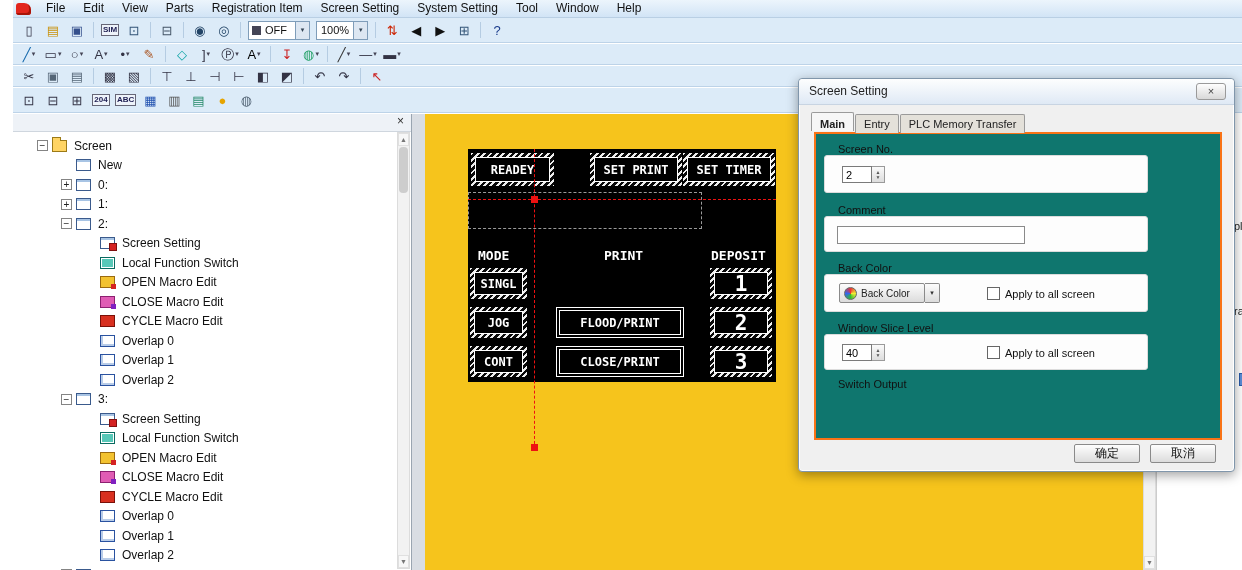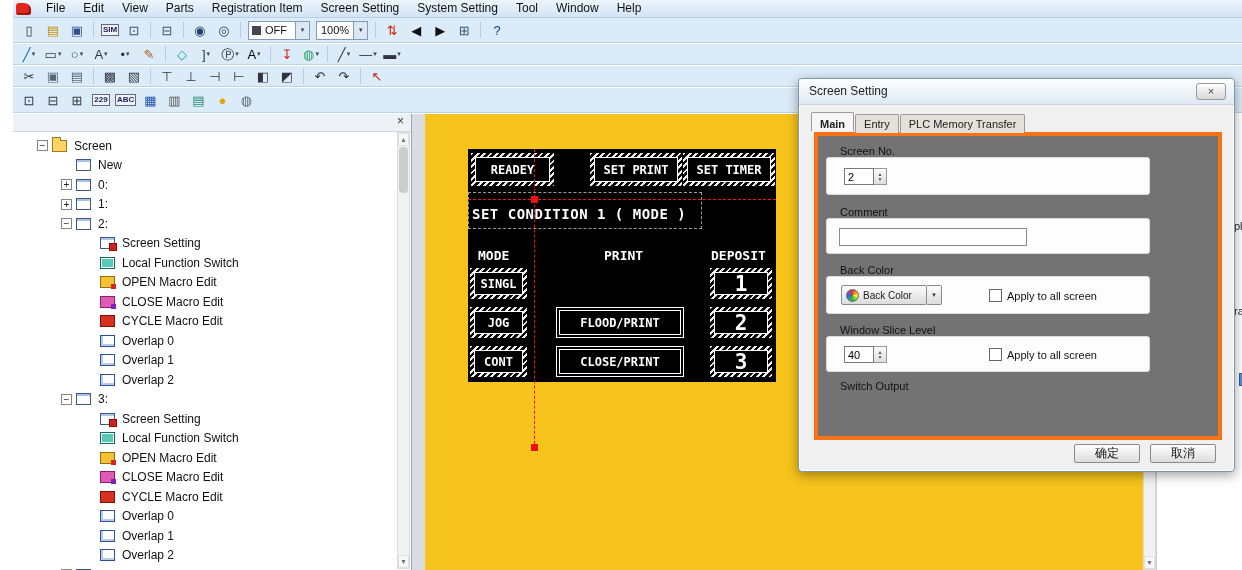--- a/index.html
+++ b/index.html
@@ -123,22 +123,22 @@
              background:linear-gradient(#fdfefe,#dfe9f5);border-bottom:1px solid #c8d4e2;
              border-radius:4px 4px 0 0;box-sizing:border-box;}
   .dlg-title-text{position:absolute;left:10px;top:5px;font-size:12px;color:#222;}
   .dlg-close{position:absolute;right:8px;top:4px;width:30px;height:17px;
              background:linear-gradient(#fefefe,#d8d8d8);border:1px solid #9a9a9a;border-radius:3px;
              text-align:center;line-height:15px;font-size:11px;color:#444;box-sizing:border-box;}
   .dlg-tabs{position:absolute;left:12px;top:35px;height:19px;display:flex;z-index:2;}
   .tab{padding:3px 8px 1px;font-size:11px;border:1px solid #9a9a9a;border-bottom:none;
        background:#e4e1da;margin-right:1px;border-radius:2px 2px 0 0;color:#222;white-space:nowrap;}
   .tab.active{background:#f6f6f6;font-weight:bold;position:relative;top:-2px;padding-top:5px;}
-  .dlg-body{position:absolute;left:15px;top:53px;width:408px;height:308px;background:#737373;
-            border:4px solid #f97316;box-sizing:border-box;z-index:1;}
+  .dlg-body{position:absolute;left:15px;top:53px;width:408px;height:308px;background:#0f766e;
+            border:2px solid #f97316;box-sizing:border-box;z-index:1;}
   .fld-label{position:absolute;left:22px;font-size:11px;color:#111;}
   .gbox{position:absolute;left:8px;width:324px;background:#fdfdfd;border:1px solid #dcdcdc;border-radius:3px;box-sizing:border-box;}
   .spin{position:absolute;display:flex;}
   .spin-edit{width:30px;height:17px;border:1px solid #7a7a7a;font:11px "Liberation Sans",sans-serif;
              padding:0 3px;box-sizing:border-box;background:#fff;}
   .spin-ud{width:13px;height:17px;border:1px solid #9a9a9a;border-left:none;background:linear-gradient(#fafafa,#ddd);
            display:flex;flex-direction:column;align-items:center;justify-content:center;box-sizing:border-box;}
   .spin-ud i{font-style:normal;font-size:5px;line-height:5px;color:#555;}
   .txt-input{position:absolute;left:12px;top:9px;width:188px;height:18px;border:1px solid #8a8a8a;
              background:#fff;font:11px "Liberation Sans",sans-serif;padding:0 3px;box-sizing:border-box;}
@@ -354,21 +354,21 @@
       <span class="tb-btn">
         <span class="gl">⊡</span>
       </span>
       <span class="tb-btn">
         <span class="gl">⊟</span>
       </span>
       <span class="tb-btn">
         <span class="gl">⊞</span>
       </span>
       <span class="tb-btn tb-txt">
-        <span class="gl">229</span>
+        <span class="gl">204</span>
       </span>
       <span class="tb-btn tb-txt">
         <span class="gl">ABC</span>
       </span>
       <span class="tb-btn">
         <span class="gl" style="color: rgb(35, 83, 176);">▦</span>
       </span>
       <span class="tb-btn">
         <span class="gl" style="color: rgb(85, 85, 85);">▥</span>
       </span>
@@ -510,21 +510,20 @@
         <div class="sbtn" style="top:0">▲</div>
         <div class="sthumb" style="top:14px;height:46px"></div>
         <div class="sbtn" style="bottom:0">▼</div>
       </div>
     </div>
 
     <div id="splitter"></div>
 
     <div id="canvas" style="background: rgb(246, 196, 28);">
       <div id="hmi">
-        <div class="cond">SET CONDITION 1 ( MODE )</div>
       <div class="hatch tbt tbt0">
             <div class="hbtn-inner">READEY</div>
           </div>
           <div class="hatch tbt tbt1">
             <div class="hbtn-inner">SET PRINT</div>
           </div>
           <div class="hatch tbt tbt2">
             <div class="hbtn-inner">SET TIMER</div>
           </div>
           <div class="hh hh0">MODE</div>

